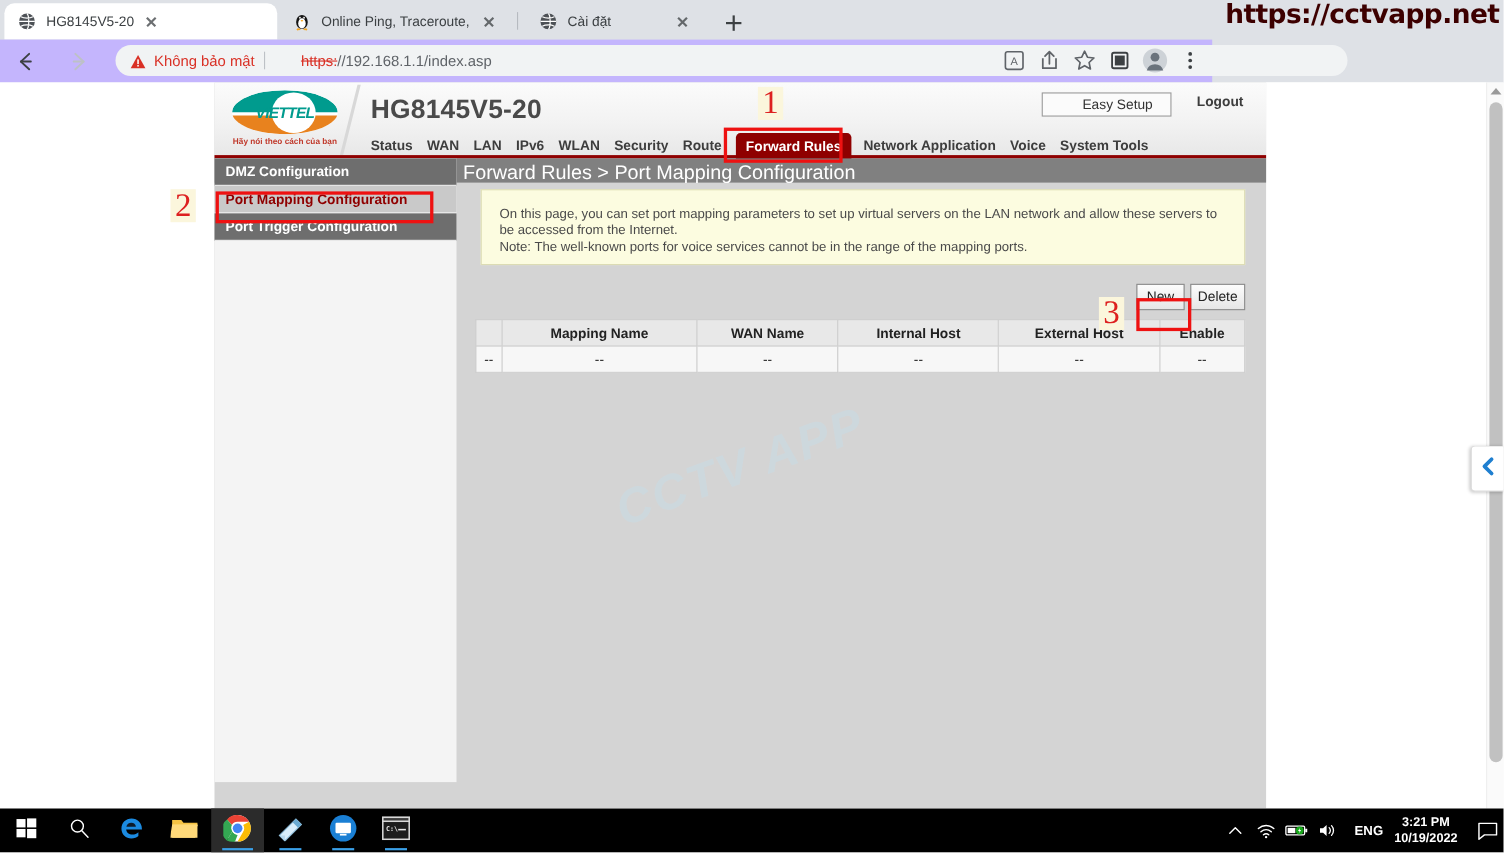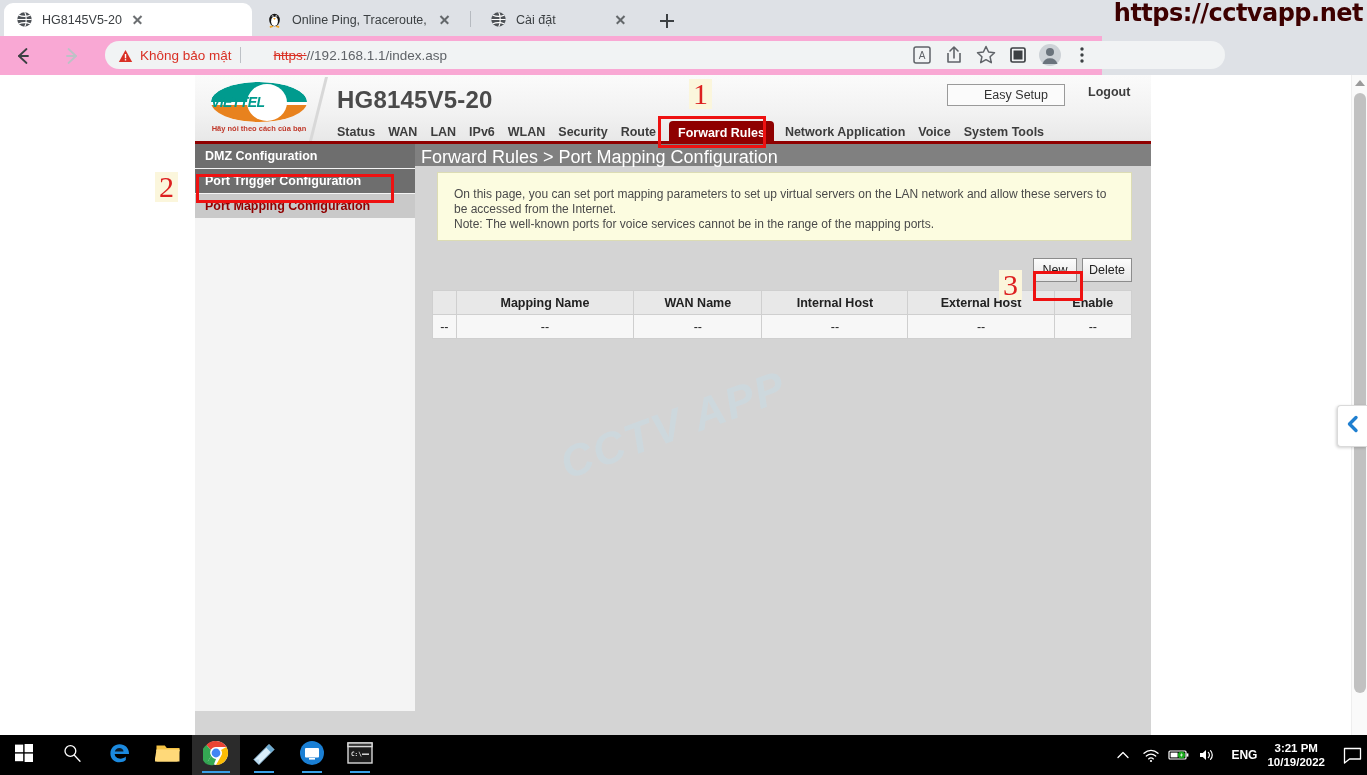--- a/index.html
+++ b/index.html
@@ -21,21 +21,21 @@
   .tab-close { width:17px; height:17px; margin-left:7px; flex:0 0 17px; position:relative; opacity:.75; }
   .tab-close::before, .tab-close::after { content:""; position:absolute; left:3px; top:8px; width:11px; height:1.6px; background:#3c4043; }
   .tab-close::before { transform:rotate(45deg); }
   .tab-close::after { transform:rotate(-45deg); }
   .tab-sep { position:absolute; top:11px; width:1px; height:16px; background:#b6bac0; }
   .newtab { position:absolute; left:461px; top:9px; width:24px; height:24px; }
   .newtab::before, .newtab::after { content:""; position:absolute; background:#3c4043; }
   .newtab::before { left:5px; top:11.2px; width:14px; height:1.6px; }
   .newtab::after { left:11.2px; top:5px; width:1.6px; height:14px; }
 
-  .toolbar { position:absolute; left:0; top:36px; width:1102px; height:39px; background:#f9a8d4; display:flex; align-items:center;gap:12px; }
+  .toolbar { position:absolute; left:0; top:36px; width:1102px; height:39px; background:#c4b5fd; display:flex; align-items:center;gap:12px; }
   .nav-ico { width:28px; height:28px; margin-left:9px; position:relative; flex:0 0 28px; }
   .omnibox { position:absolute; left:105px; top:5px; width:1120px; height:28px; background:#f1f3f4; border-radius:14px; display:flex; align-items:center; padding-left:13px; }
   .warn-tri { width:15px; height:13px; position:relative; flex:0 0 15px; margin-right:7px; }
   .warn-label { color:#d93025; font-size:13.5px; margin-right:8px; }
   .omni-div { width:1px; height:16px; background:#bdc1c6; margin-right:9px; }
   .url-text { font-size:13.5px; color:#202124;margin-left:24px; }
   .url-strike { color:#d93025; text-decoration:line-through; }
   .url-dim { color:#5f6368; }
   .tb-right { position:absolute; right:6px; top:5px; display:flex; align-items:center; }
   .tb-btn { width:28px; height:28px; margin-left:4px; position:relative; }
@@ -45,21 +45,21 @@
   .router { position:absolute; left:195px; top:0; width:956px; height:660px; background:#d4d4d4; }
 
   
   .r-header { position:absolute; left:0; top:0; width:956px; height:68px;
      background:linear-gradient(to bottom,#fbfbfb 0%,#f2f2f2 55%,#e7e7e7 100%); }
   .logo-box { position:absolute; left:6px; top:4px; width:116px; height:62px; }
   .logo-oval { position:absolute; left:10px; top:3px; width:96px; height:40px; border-radius:50%; overflow:hidden; background:#fff; }
   .logo-teal { position:absolute; left:0; top:0; width:96px; height:20px; background:#009b8e; border-radius:48px 48px 0 0 / 20px 20px 0 0; }
   .logo-orange { position:absolute; left:0; bottom:0; width:96px; height:17px; background:#e8821e; border-radius:0 0 48px 48px / 0 0 17px 17px; }
   .logo-swoosh { position:absolute; left:36px; top:2px; width:40px; height:37px; border-radius:50%; background:#fff; }
-  .logo-word { position:absolute; left:0; top:12px; width:96px; text-align:left; font-size:14px; font-weight:bold; font-style:italic; color:#009b8e; letter-spacing:-.6px; z-index:3; }
+  .logo-word { position:absolute; left:0; top:12px; width:96px; text-align:center; font-size:14px; font-weight:bold; font-style:italic; color:#009b8e; letter-spacing:-.6px; z-index:3; }
   .logo-tag { position:absolute; left:0; top:45px; width:116px; text-align:center; font-size:7.5px; color:#c0392b; font-weight:bold; }
   .logo-slash { position:absolute; left:122px; top:2px; width:3px; height:64px; background:#d8d8d8; transform:skewX(-14deg); }
   .r-title { position:absolute; left:142px; top:11px; font-size:24px; font-weight:bold; color:#4a4a4a; letter-spacing:.2px; }
   .r-navrow { position:absolute; left:142px; top:46px; height:22px; display:flex; align-items:center; }
   .r-nav { font-size:12.5px; font-weight:bold; color:#3d3d3d; margin-right:13px; white-space:nowrap; }
   .r-nav.sel { background:#8f0000; color:#fff; padding:5px 9px; border-radius:4px 4px 0 0; margin-right:11px; position:relative; top:1px; }
   .r-redline { position:absolute; left:0; top:66px; width:956px; height:3px; background:#8f0000; }
   .btn-easy { position:absolute; left:752px; top:9px; width:118px; height:22px; background:#fbfbfb; border:1px solid #9a9a9a; font-size:12.5px; color:#333; display:flex; align-items:center; justify-content:center;padding-left:20px; }
   .btn-logout { position:absolute; left:893px; top:10px; font-size:12.5px; font-weight:bold; color:#3d3d3d; }
 
@@ -294,22 +294,22 @@
         <div class="btn-logout">Logout</div>
         <div class="r-redline"></div>
       </div>
 
       <div class="r-crumbbar">
         <span class="r-crumb">Forward Rules &gt; Port Mapping Configuration</span>
       </div>
 
       <div class="r-side">
         <div class="side-item">DMZ Configuration</div>
+        <div class="side-item sel">Port Mapping Configuration</div>
         <div class="side-item">Port Trigger Configuration</div>
-        <div class="side-item sel">Port Mapping Configuration</div>
       </div>
 
       <div class="r-content">
 
         <div class="notebox">
           <p>On this page, you can set port mapping parameters to set up virtual servers on the LAN network and allow these servers to be accessed from the Internet.</p>
           <p>Note: The well-known ports for voice services cannot be in the range of the mapping ports.</p>
         </div>
 
         <div class="btnrow">

